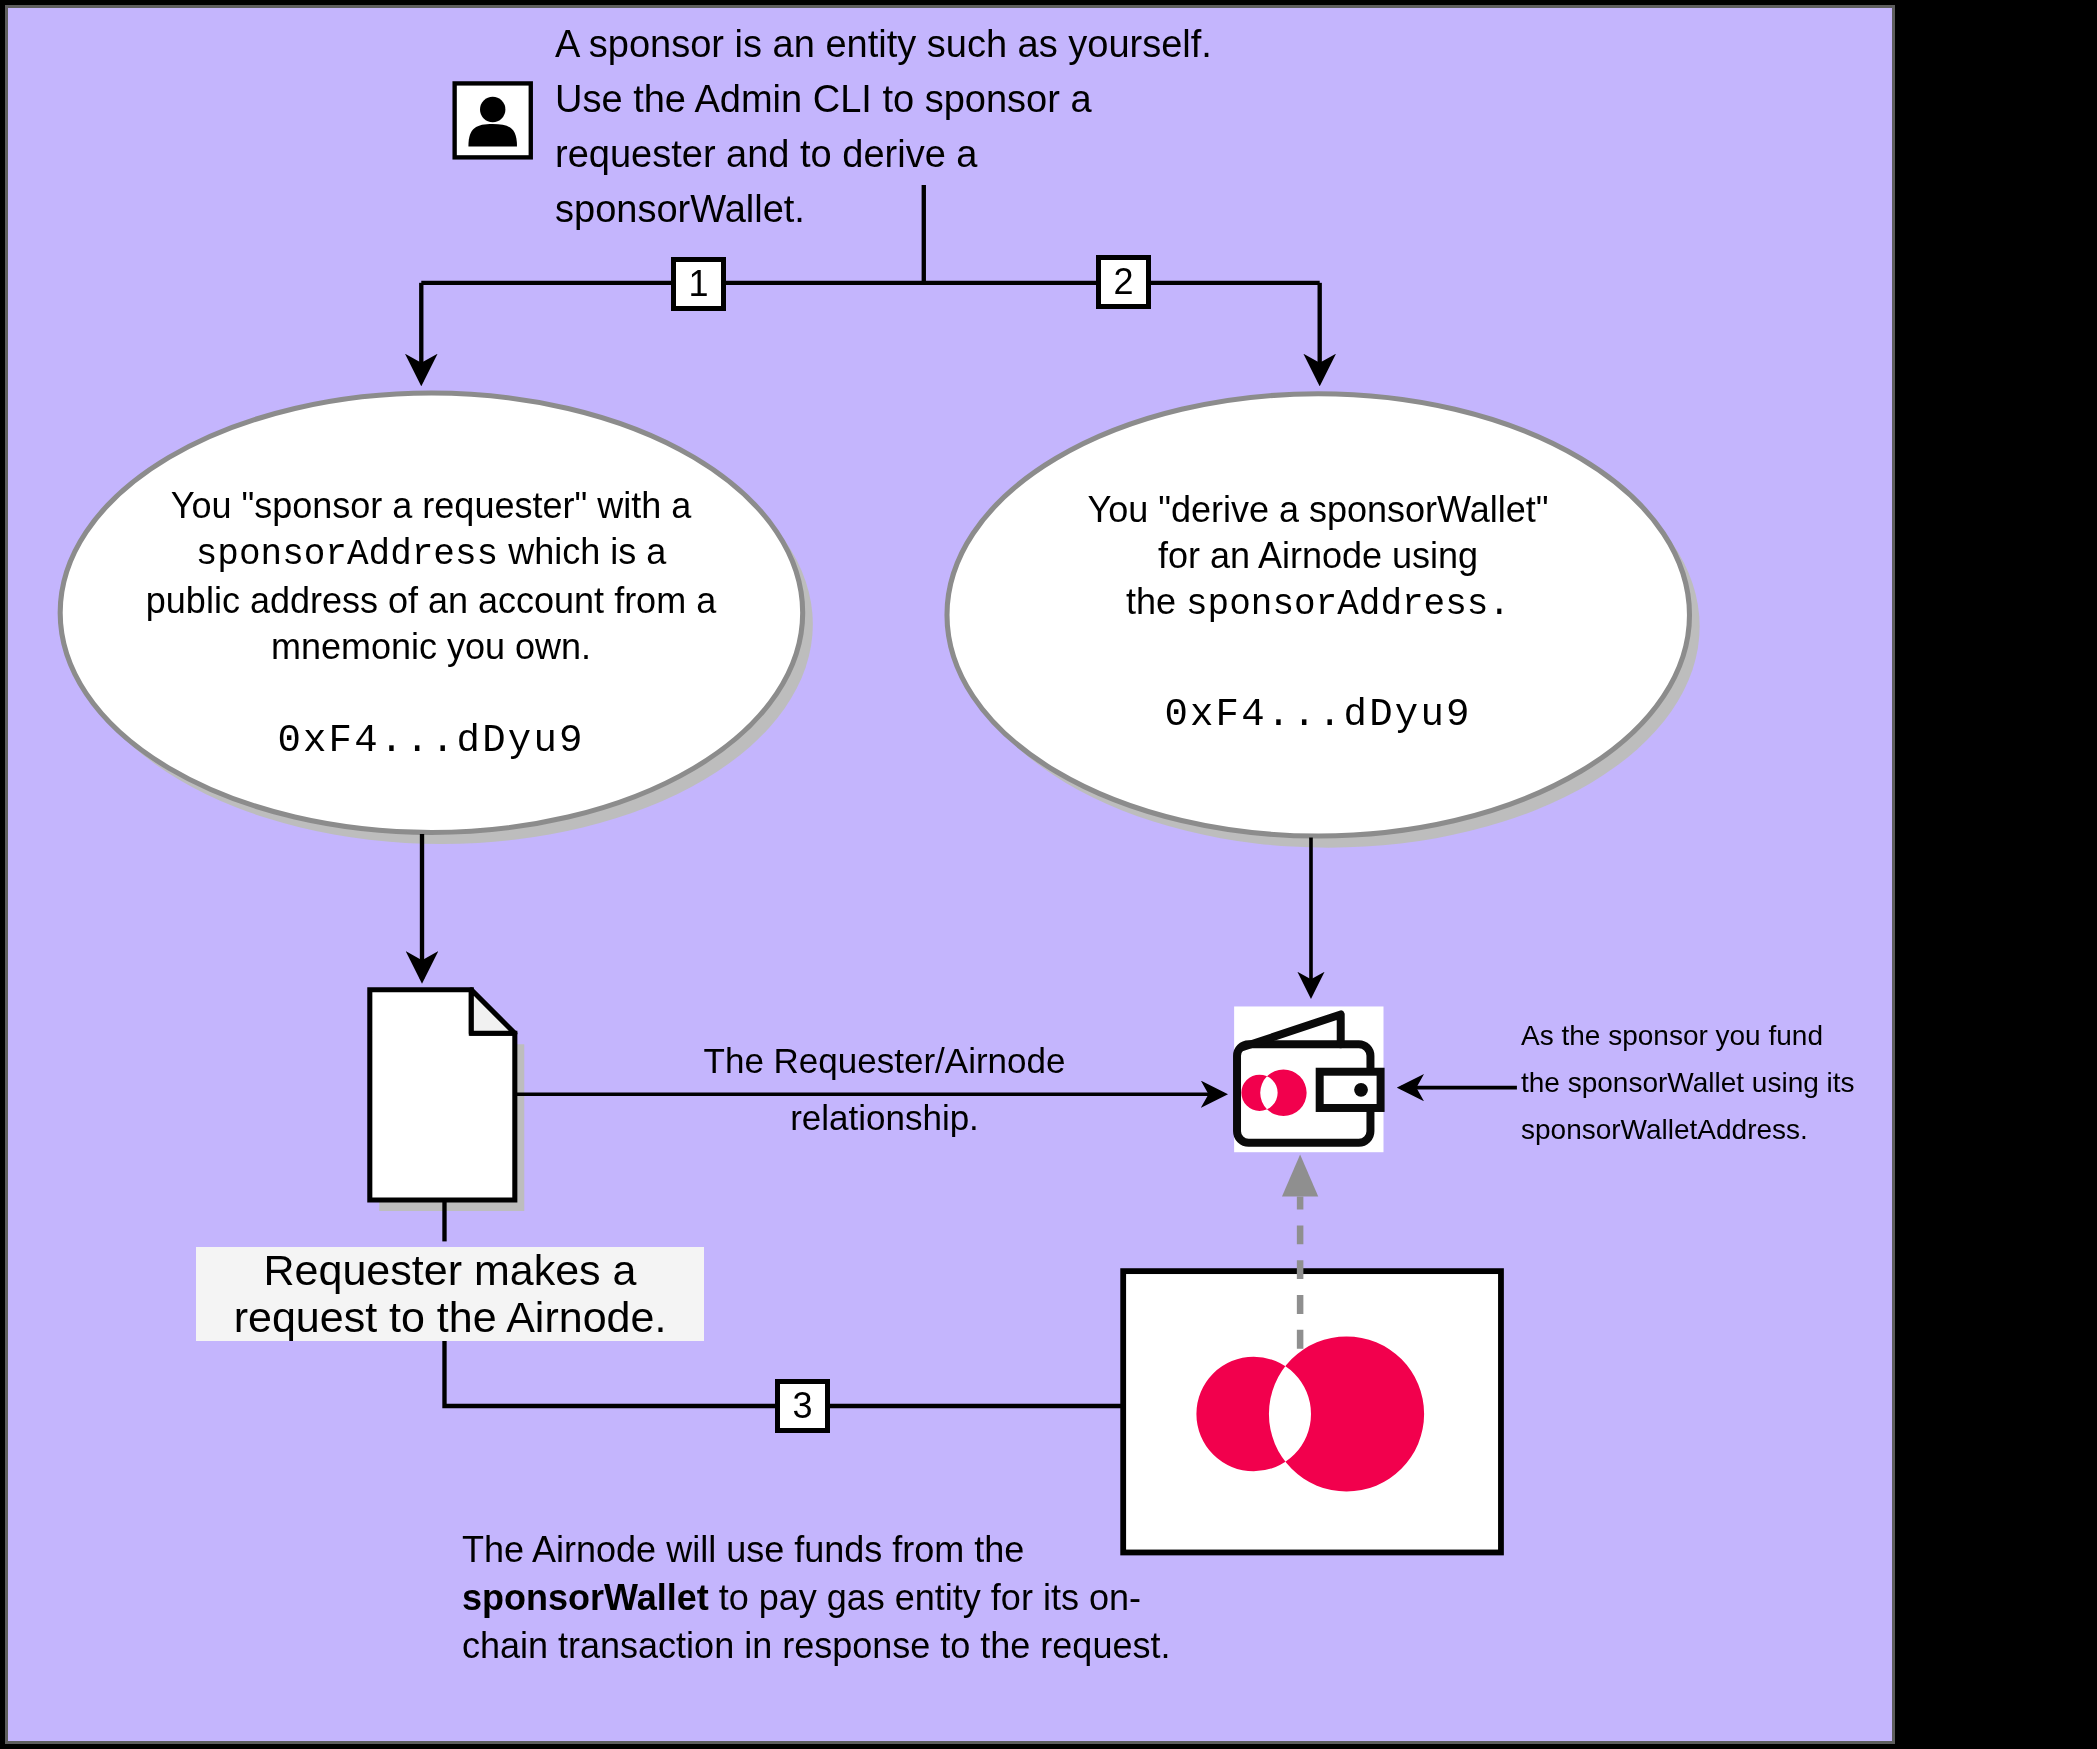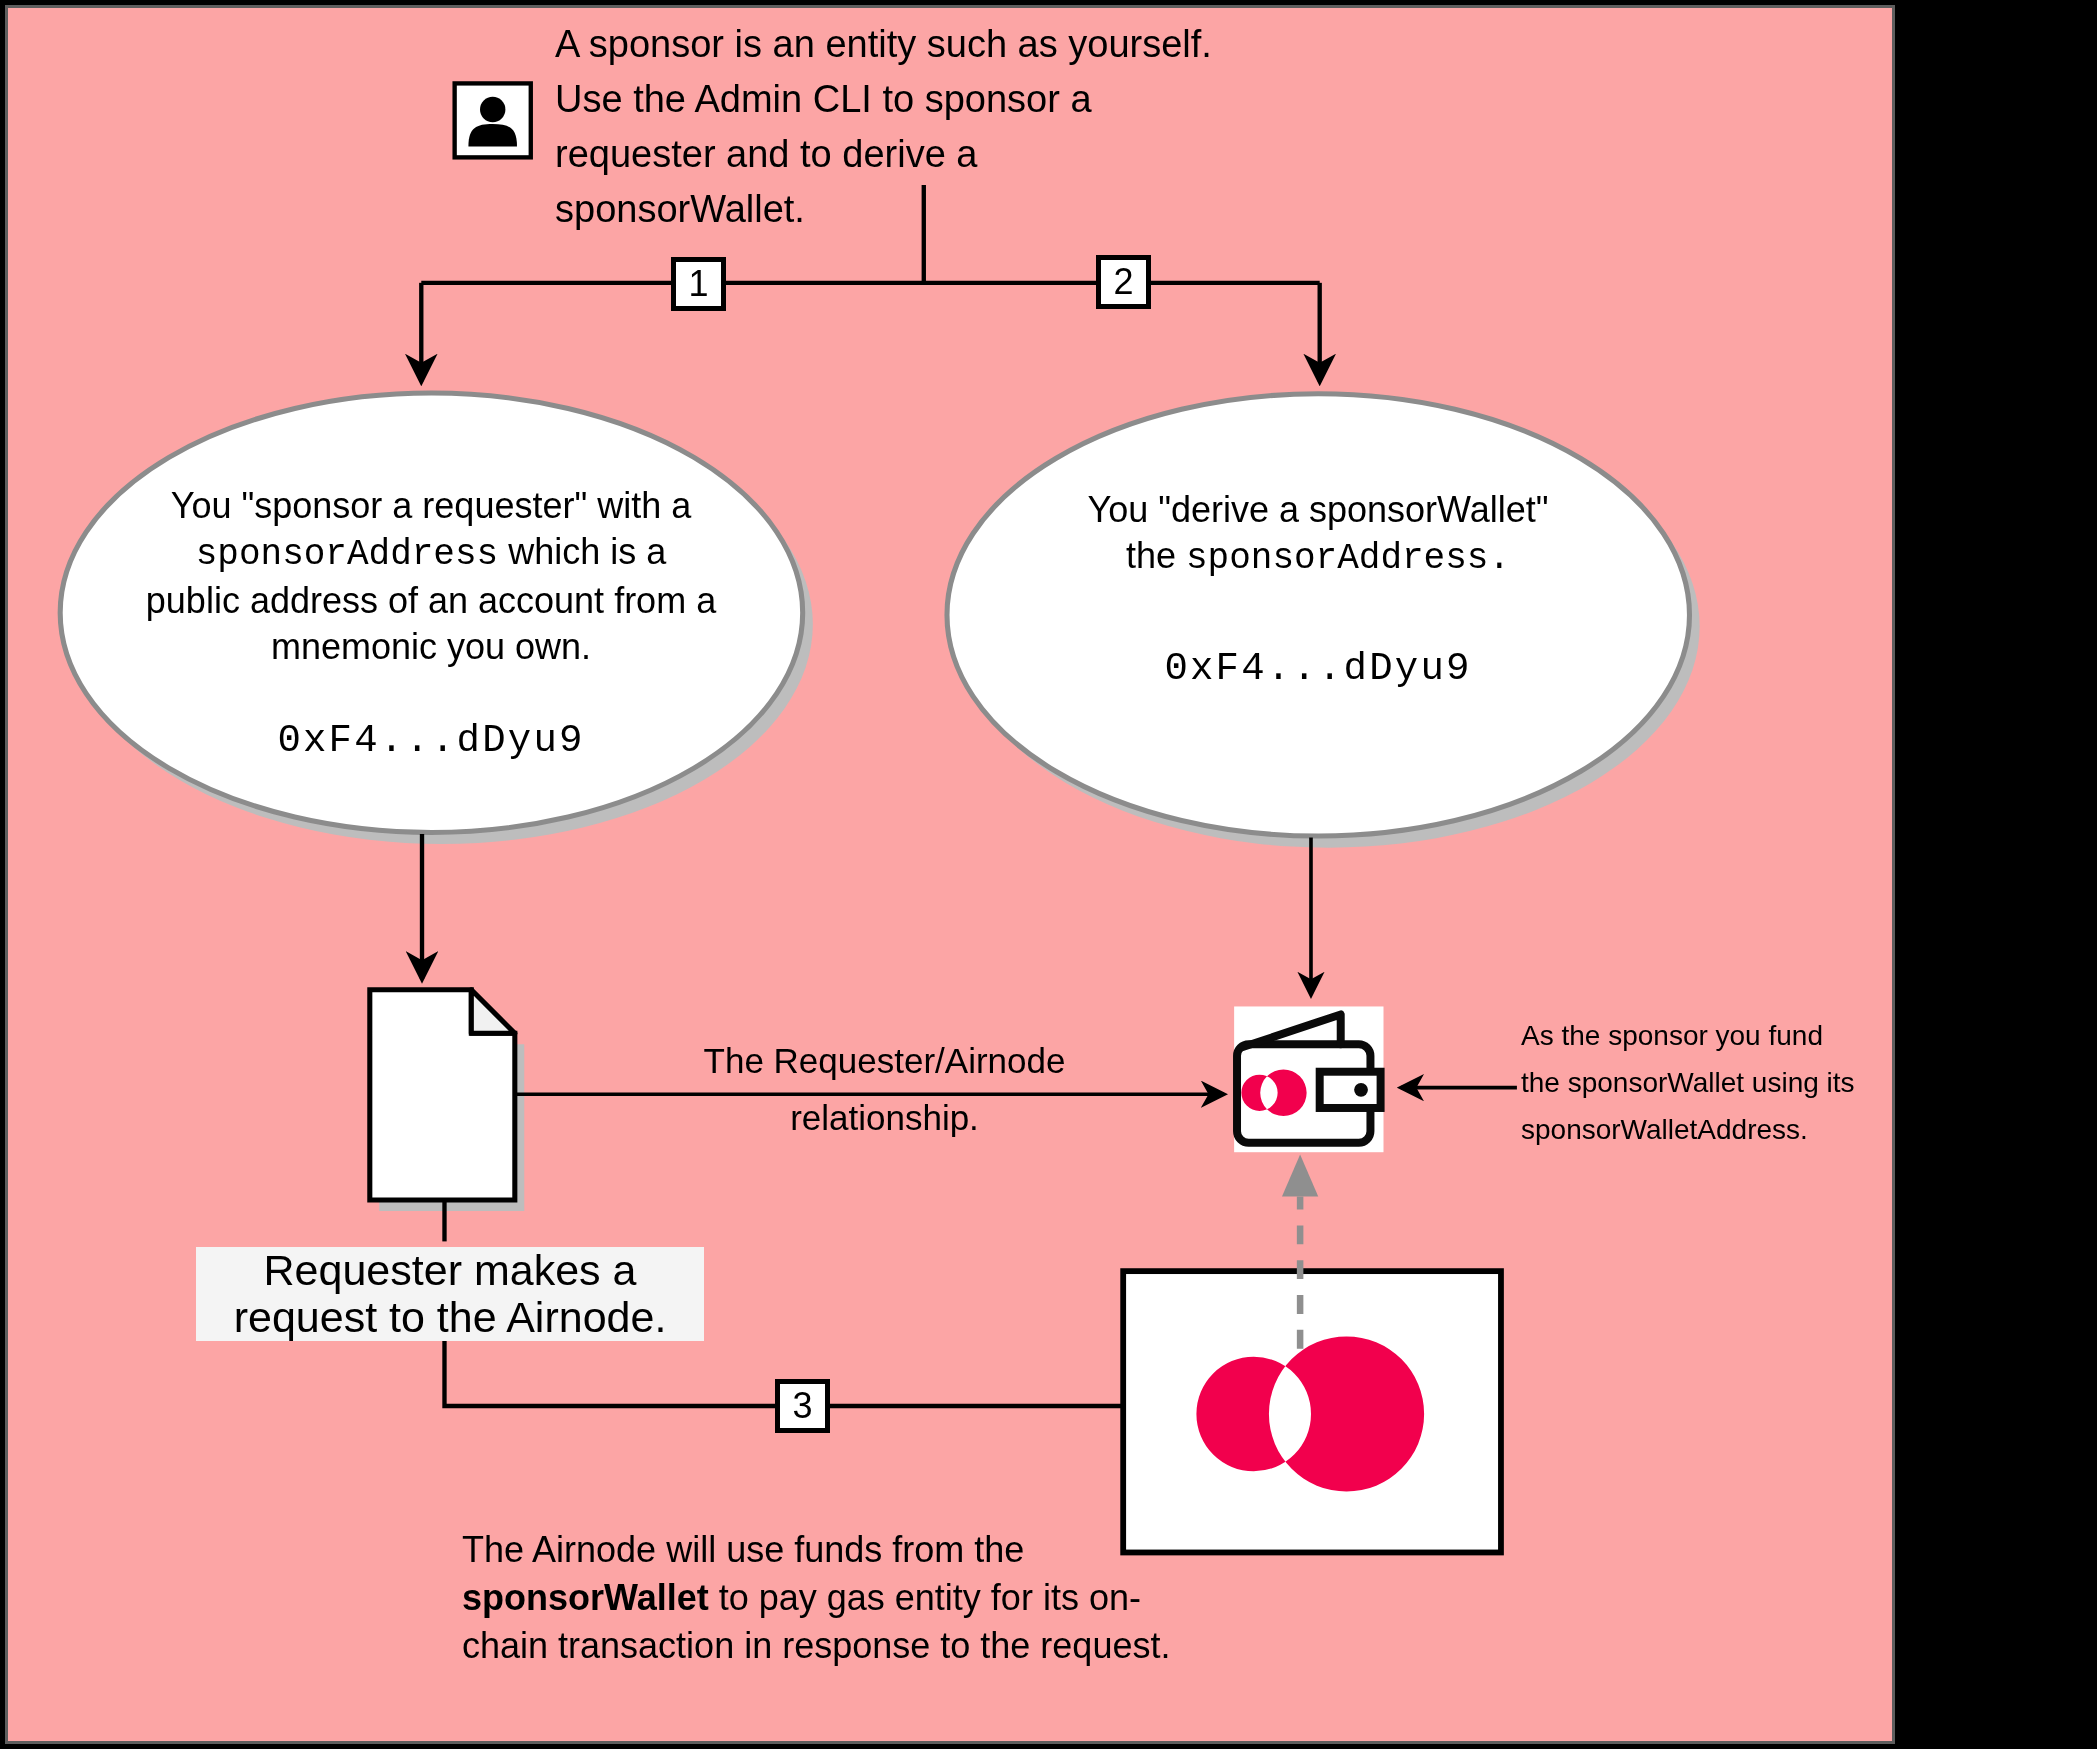--- a/index.html
+++ b/index.html
@@ -1,19 +1,19 @@
 <!DOCTYPE html>
 <html style="font-size:11.6px"><head>
 <meta charset="utf-8">
 <style>
   html,body{margin:0;padding:0;background:#000;}
   #stage{
     position:relative;
     width:1900px;height:1749px;
-    background:#fca5a5;
+    background:#c4b5fd;
     font-family:"Liberation Sans",sans-serif;
     color:#000;
     overflow:hidden;
   }
   #border-outer{position:absolute;inset:0;border:5.1px solid #000;pointer-events:none;z-index:50;}
   #border-inner{position:absolute;inset:5.1px;border:3.6px solid #5e5e5e;pointer-events:none;z-index:50;}
   svg.layer{position:absolute;left:0;top:0;z-index:1;}
   .t{position:absolute;z-index:10;white-space:nowrap;}
   .center{text-align:center;}
   .mono{font-family:"Liberation Mono","DejaVu Sans Mono",monospace;}
@@ -141,20 +141,21 @@
   <div class="t bubble-text bubble1 center">
     <div>You "sponsor a requester" with a</div>
     <div><span class="mono">sponsorAddress</span><span> which is a</span></div>
     <div>public address of an account from a</div>
     <div>mnemonic you own.</div>
     <div class="mono addr">0xF4...dDyu9</div>
   </div>
 
   <div class="t bubble-text bubble2 center">
     <div>You "derive a sponsorWallet"</div>
+    <div>for an Airnode using</div>
     <div><span>the </span><span class="mono">sponsorAddress.</span></div>
     <div class="mono addr">0xF4...dDyu9</div>
   </div>
 
   <div class="t rel1 center">The Requester/Airnode</div>
   <div class="t rel2 center">relationship.</div>
 
   <div class="t reqlbl center">
     <div>Requester makes a</div>
     <div>request to the Airnode.</div>

